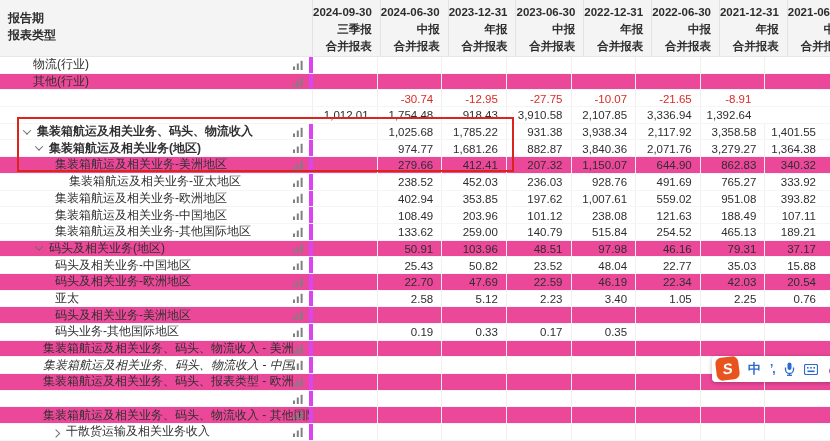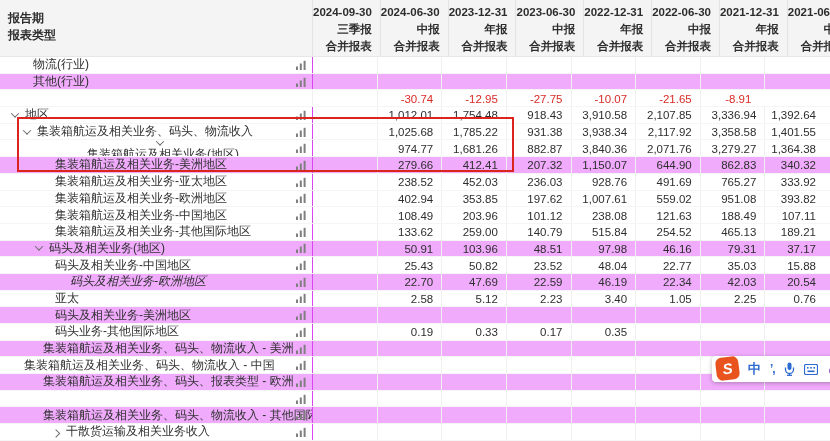--- a/index.html
+++ b/index.html
@@ -17,27 +17,27 @@
   .hleft div{font-size:12px;font-weight:bold;line-height:17px;color:#2d2d2d;}
   .hcol{text-align:right;padding:4px 8px 0 0;border-right:1px solid #e3e3e4;box-sizing:border-box;}
   .hcol:last-child{border-right:none;padding-right:14px;}
   .hcol div{font-size:11.5px;font-weight:bold;line-height:17px;color:#2d2d2d;white-space:nowrap;}
   
   #rows{position:relative;}
   .row{
     display:grid;grid-template-columns:313px repeat(8,1fr);
     height:16.7px;box-sizing:border-box;border-bottom:1px solid #f5f5f5;align-items:stretch;
   }
-  .row.shade{background:#f0abfc;}
+  .row.shade{background:#ec4899;}
   .lbl{
     position:relative;display:flex;align-items:center;overflow:hidden;white-space:nowrap;
-    border-right:1px solid #d946ef;box-sizing:border-box;padding-right:22px;
+    border-right:4px solid #d946ef;box-sizing:border-box;padding-right:22px;
   }
   .ltxt{font-size:12px;color:#303030;}
-  .ltxt.b{font-weight:normal;}
+  .ltxt.b{font-weight:bold;}
   .chev{
     width:5px;height:5px;border-right:1.4px solid #6a6a6a;border-bottom:1.4px solid #6a6a6a;
     display:inline-block;margin-right:7px;flex:0 0 auto;
   }
   .chev.down{transform:rotate(45deg) translate(-1px,-1px);}
   .chev.right{transform:rotate(-45deg) translate(-1px,1px);}
   .bars{position:absolute;right:6px;top:50%;transform:translateY(-50%);display:block;line-height:0;}
   .cell{
     font-size:11.5px;color:#2e2e2e;text-align:right;padding:1px 8px 0 0;
     border-right:1px solid #f0f0f1;box-sizing:border-box;display:flex;align-items:center;justify-content:flex-end;
@@ -159,31 +159,20 @@
         <div class="cell"></div>
         <div class="cell"></div>
         <div class="cell neg">-30.74</div>
         <div class="cell neg">-12.95</div>
         <div class="cell neg">-27.75</div>
         <div class="cell neg">-10.07</div>
         <div class="cell neg">-21.65</div>
         <div class="cell neg">-8.91</div>
       </div>
       <div class="row">
-        <div class="lbl" style="padding-left: 12px;">
-          <span class="chev down"></span>
-          <span class="ltxt">地区</span>
-          <span class="bars">
-    <svg width="10" height="10" viewBox="0 0 10 10">
-      <rect x="0" y="6.5" width="2" height="3.5" fill="#7f7f7f"></rect>
-      <rect x="3.8" y="3.5" width="2" height="6.5" fill="#7f7f7f"></rect>
-      <rect x="7.6" y="0.8" width="2" height="9.2" fill="#7f7f7f"></rect>
-    </svg>
-  </span>
-        </div>
         <div class="cell"></div>
         <div class="cell">1,012.01</div>
         <div class="cell">1,754.48</div>
         <div class="cell">918.43</div>
         <div class="cell">3,910.58</div>
         <div class="cell">2,107.85</div>
         <div class="cell">3,336.94</div>
         <div class="cell">1,392.64</div>
       </div>
       <div class="row">
@@ -201,21 +190,21 @@
         <div class="cell"></div>
         <div class="cell">1,025.68</div>
         <div class="cell">1,785.22</div>
         <div class="cell">931.38</div>
         <div class="cell">3,938.34</div>
         <div class="cell">2,117.92</div>
         <div class="cell">3,358.58</div>
         <div class="cell">1,401.55</div>
       </div>
       <div class="row">
-        <div class="lbl" style="padding-left: 36px; flex-direction: column;">
+        <div class="lbl" style="padding-left: 36px;">
           <span class="chev down"></span>
           <span class="ltxt b">集装箱航运及相关业务(地区)</span>
           <span class="bars">
     <svg width="10" height="10" viewBox="0 0 10 10">
       <rect x="0" y="6.5" width="2" height="3.5" fill="#7f7f7f"></rect>
       <rect x="3.8" y="3.5" width="2" height="6.5" fill="#7f7f7f"></rect>
       <rect x="7.6" y="0.8" width="2" height="9.2" fill="#7f7f7f"></rect>
     </svg>
   </span>
         </div>
@@ -242,21 +231,21 @@
         <div class="cell"></div>
         <div class="cell">279.66</div>
         <div class="cell">412.41</div>
         <div class="cell">207.32</div>
         <div class="cell">1,150.07</div>
         <div class="cell">644.90</div>
         <div class="cell">862.83</div>
         <div class="cell">340.32</div>
       </div>
       <div class="row">
-        <div class="lbl" style="padding-left: 55px;">
+        <div class="lbl" style="padding-left: 69px;">
           <span class="ltxt">集装箱航运及相关业务-亚太地区</span>
           <span class="bars">
     <svg width="10" height="10" viewBox="0 0 10 10">
       <rect x="0" y="6.5" width="2" height="3.5" fill="#7f7f7f"></rect>
       <rect x="3.8" y="3.5" width="2" height="6.5" fill="#7f7f7f"></rect>
       <rect x="7.6" y="0.8" width="2" height="9.2" fill="#7f7f7f"></rect>
     </svg>
   </span>
         </div>
         <div class="cell"></div>
@@ -363,21 +352,21 @@
         <div class="cell"></div>
         <div class="cell">25.43</div>
         <div class="cell">50.82</div>
         <div class="cell">23.52</div>
         <div class="cell">48.04</div>
         <div class="cell">22.77</div>
         <div class="cell">35.03</div>
         <div class="cell">15.88</div>
       </div>
       <div class="row shade">
-        <div class="lbl" style="padding-left: 70px; font-style: italic;">
+        <div class="lbl" style="padding-left: 55px;">
           <span class="ltxt">码头及相关业务-欧洲地区</span>
           <span class="bars">
     <svg width="10" height="10" viewBox="0 0 10 10">
       <rect x="0" y="6.5" width="2" height="3.5" fill="#7f7f7f"></rect>
       <rect x="3.8" y="3.5" width="2" height="6.5" fill="#7f7f7f"></rect>
       <rect x="7.6" y="0.8" width="2" height="9.2" fill="#7f7f7f"></rect>
     </svg>
   </span>
         </div>
         <div class="cell"></div>
@@ -463,21 +452,21 @@
         <div class="cell"></div>
         <div class="cell"></div>
         <div class="cell"></div>
         <div class="cell"></div>
         <div class="cell"></div>
         <div class="cell"></div>
         <div class="cell"></div>
         <div class="cell"></div>
       </div>
       <div class="row">
-        <div class="lbl" style="padding-left: 24px;">
+        <div class="lbl" style="padding-left: 43px; font-style: italic;">
           <span class="ltxt">集装箱航运及相关业务、码头、物流收入 - 中国</span>
           <span class="bars">
     <svg width="10" height="10" viewBox="0 0 10 10">
       <rect x="0" y="6.5" width="2" height="3.5" fill="#7f7f7f"></rect>
       <rect x="3.8" y="3.5" width="2" height="6.5" fill="#7f7f7f"></rect>
       <rect x="7.6" y="0.8" width="2" height="9.2" fill="#7f7f7f"></rect>
     </svg>
   </span>
         </div>
         <div class="cell"></div>

